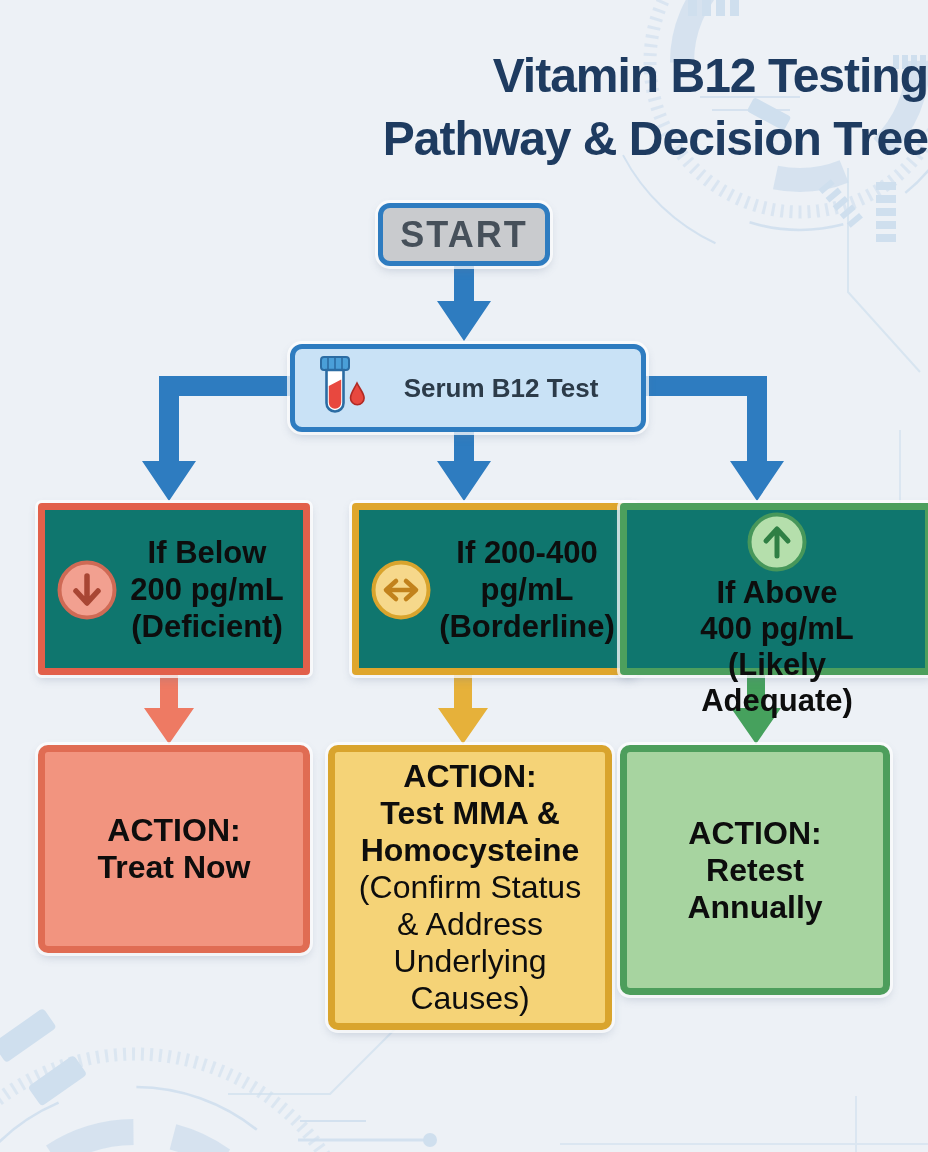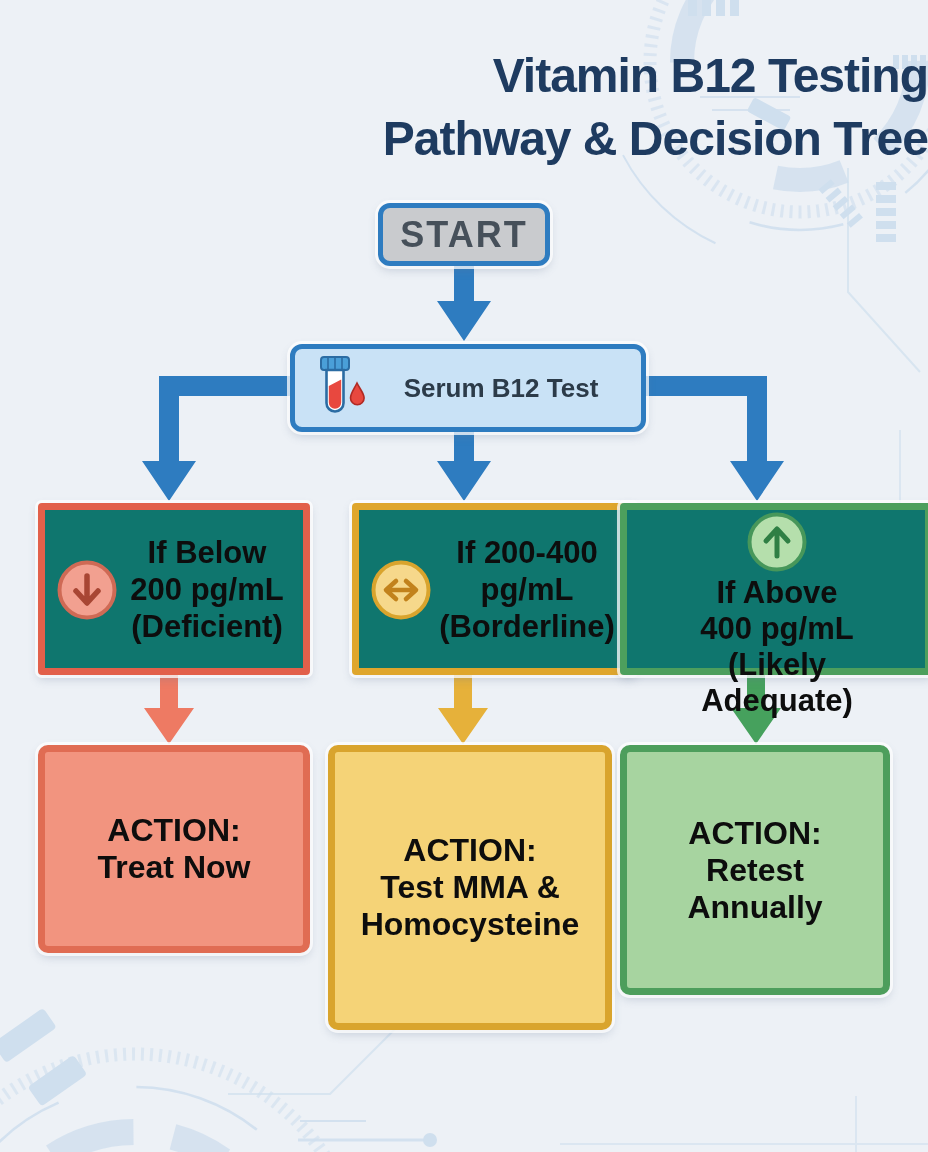--- a/index.html
+++ b/index.html
@@ -192,20 +192,24 @@
 
   <div id="act-deficient" class="action">
     <div class="head lines">ACTION:
 Treat Now</div>
   </div>
 
   <div id="act-borderline" class="action">
     <div class="head lines">ACTION:
 Test MMA &amp;
 Homocysteine</div>
+    <div class="detail lines">(Confirm Status
+&amp; Address
+Underlying
+Causes)</div>
   </div>
 
   <div id="act-adequate" class="action">
     <div class="head lines">ACTION:
 Retest
 Annually</div>
   </div>
 
 </div>
 

